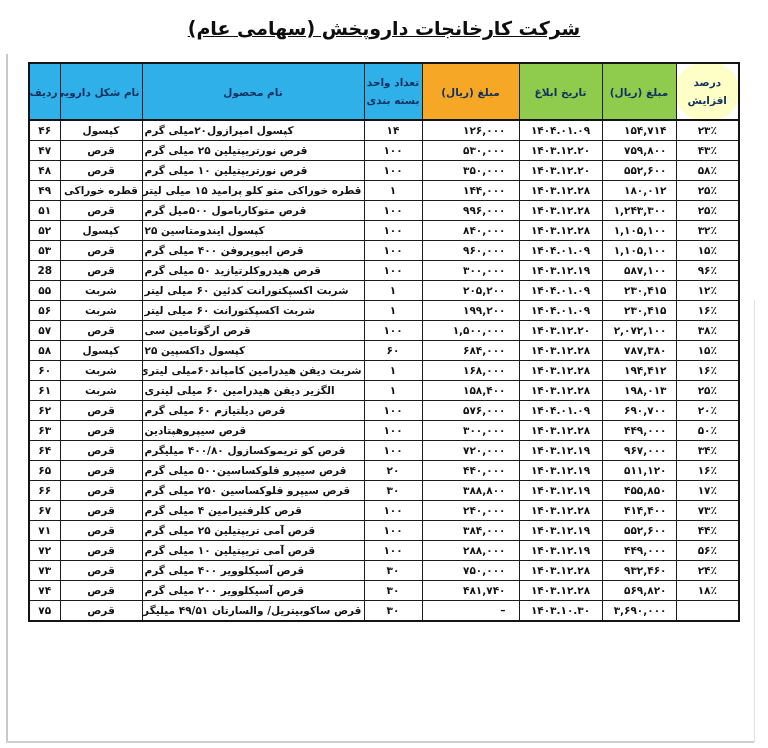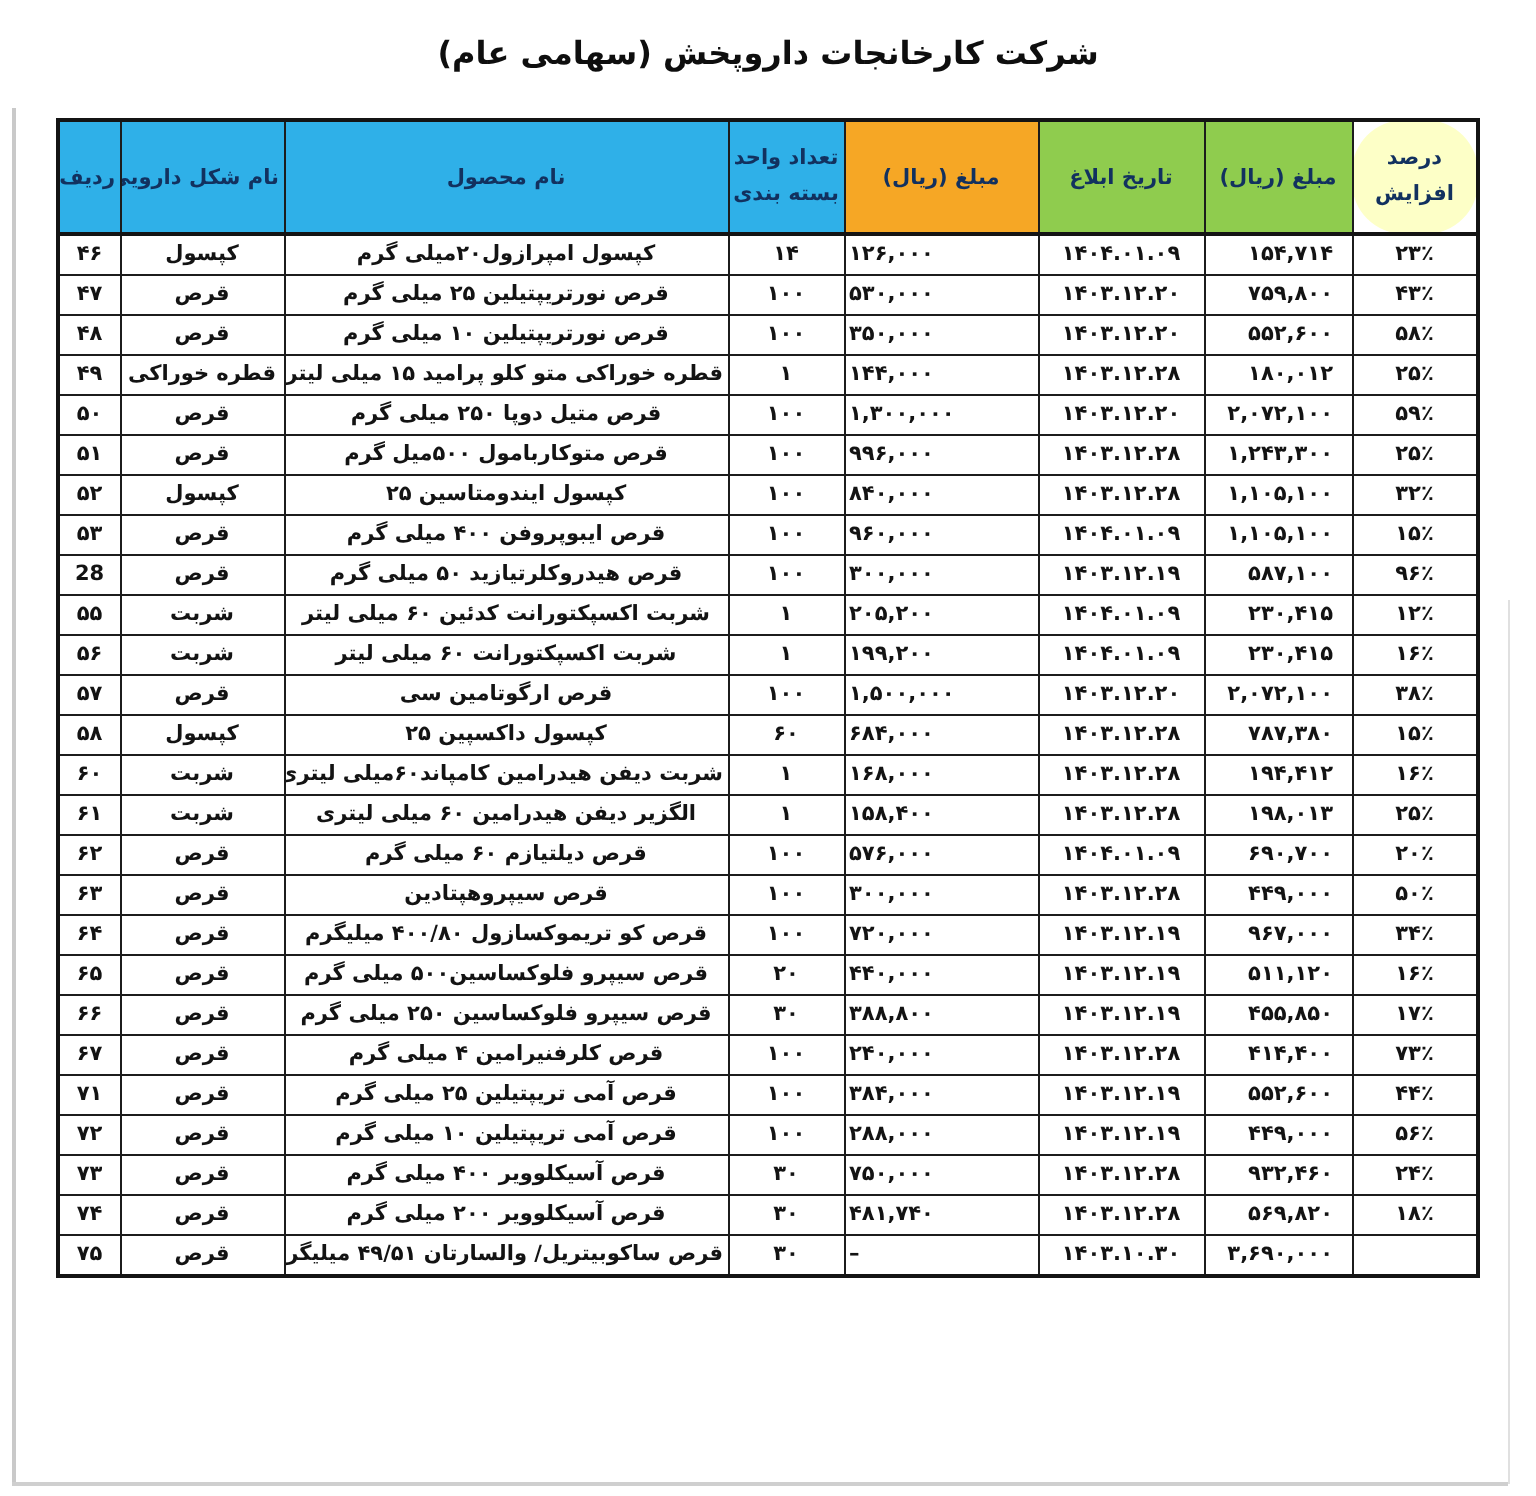--- a/index.html
+++ b/index.html
@@ -24,24 +24,25 @@
 
   
   .scan-left   { position: absolute; left: 6px;  top: 54px; bottom: 6px; width: 0; border-left: 2px solid #c9c9c9; }
   .scan-bottom { position: absolute; left: 6px;  right: 14px; bottom: 5px; height: 0; border-top: 2px solid #cfcfcf; }
   .scan-right  { position: absolute; right: 13px; top: 300px; bottom: 6px; width: 0; border-left: 1px solid #e0e0e0; }
 
   .title {
     margin: 0;
     padding-top: 17px;
     text-align: center;
-    font-size: 16px;
+    font-size: 19px;
     font-weight: bold;
     color: #0e0e0e;
     direction: rtl;
+    text-decoration: underline;
   }
 
   table.price-table {
     table-layout: fixed;
     border-collapse: collapse;
     width: 710px;
     margin: 23px auto 0 auto;
     border: 2.5px solid #141414;
     padding-left: 40px;
   }
@@ -73,23 +74,23 @@
     height: 19px;
     line-height: 19px;
     font-size: 10.5px;
     font-weight: bold;
     color: var(--c-btext);
     text-align: center;
     padding: 0 2px;
   }
   tbody td.c0 { direction: ltr; }                                   
   tbody td.c1 { direction: rtl; }                                   
-  tbody td.c2 { direction: rtl; text-align: center; padding-right: 2px; } 
+  tbody td.c2 { direction: rtl; text-align: left; padding-right: 2px; } 
   tbody td.c3 { direction: ltr; }                                   
-  tbody td.c4 { direction: ltr; text-align: left; padding-right: 13px; margin-top: 20px; } 
+  tbody td.c4 { direction: ltr; text-align: right; padding-right: 13px; margin-top: 20px; } 
   tbody td.c5 { direction: ltr; }                                   
   tbody td.c6 { direction: ltr; text-align: right; padding-right: 9px; }  
   tbody td.c7 { direction: ltr; }                                   
 </style>
 </head>
 <body>
 
 <div class="page">
   <div class="scan-left"></div>
   <div class="scan-bottom"></div>
@@ -155,30 +156,20 @@
           <td class="c0">۴۹</td>
           <td class="c1">قطره خوراکی</td>
           <td class="c2">قطره خوراکی متو کلو پرامید ۱۵ میلی لیتر</td>
           <td class="c3">۱</td>
           <td class="c4">۱۴۴,۰۰۰</td>
           <td class="c5">۱۴۰۳.۱۲.۲۸</td>
           <td class="c6">۱۸۰,۰۱۲</td>
           <td class="c7">۲۵٪</td>
         </tr>
         <tr>
-          <td class="c0">۵۰</td>
-          <td class="c1">قرص</td>
-          <td class="c2">قرص متیل دوپا ۲۵۰ میلی گرم</td>
-          <td class="c3">۱۰۰</td>
-          <td class="c4">۱,۳۰۰,۰۰۰</td>
-          <td class="c5">۱۴۰۳.۱۲.۲۰</td>
-          <td class="c6">۲,۰۷۲,۱۰۰</td>
-          <td class="c7">۵۹٪</td>
-        </tr>
-        <tr>
           <td class="c0">۵۱</td>
           <td class="c1">قرص</td>
           <td class="c2">قرص متوکاربامول ۵۰۰میل گرم</td>
           <td class="c3">۱۰۰</td>
           <td class="c4">۹۹۶,۰۰۰</td>
           <td class="c5">۱۴۰۳.۱۲.۲۸</td>
           <td class="c6">۱,۲۴۳,۳۰۰</td>
           <td class="c7">۲۵٪</td>
         </tr>
         <tr>

